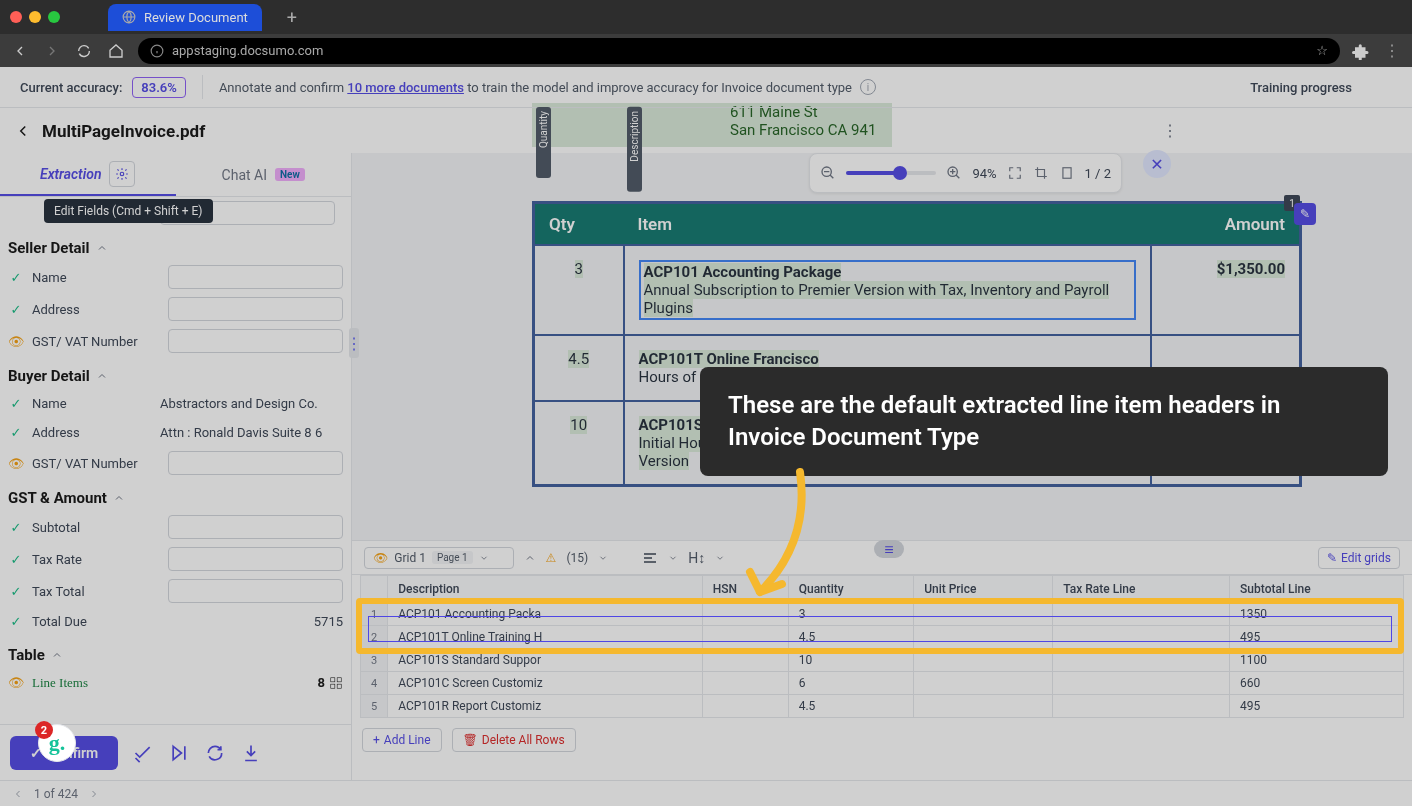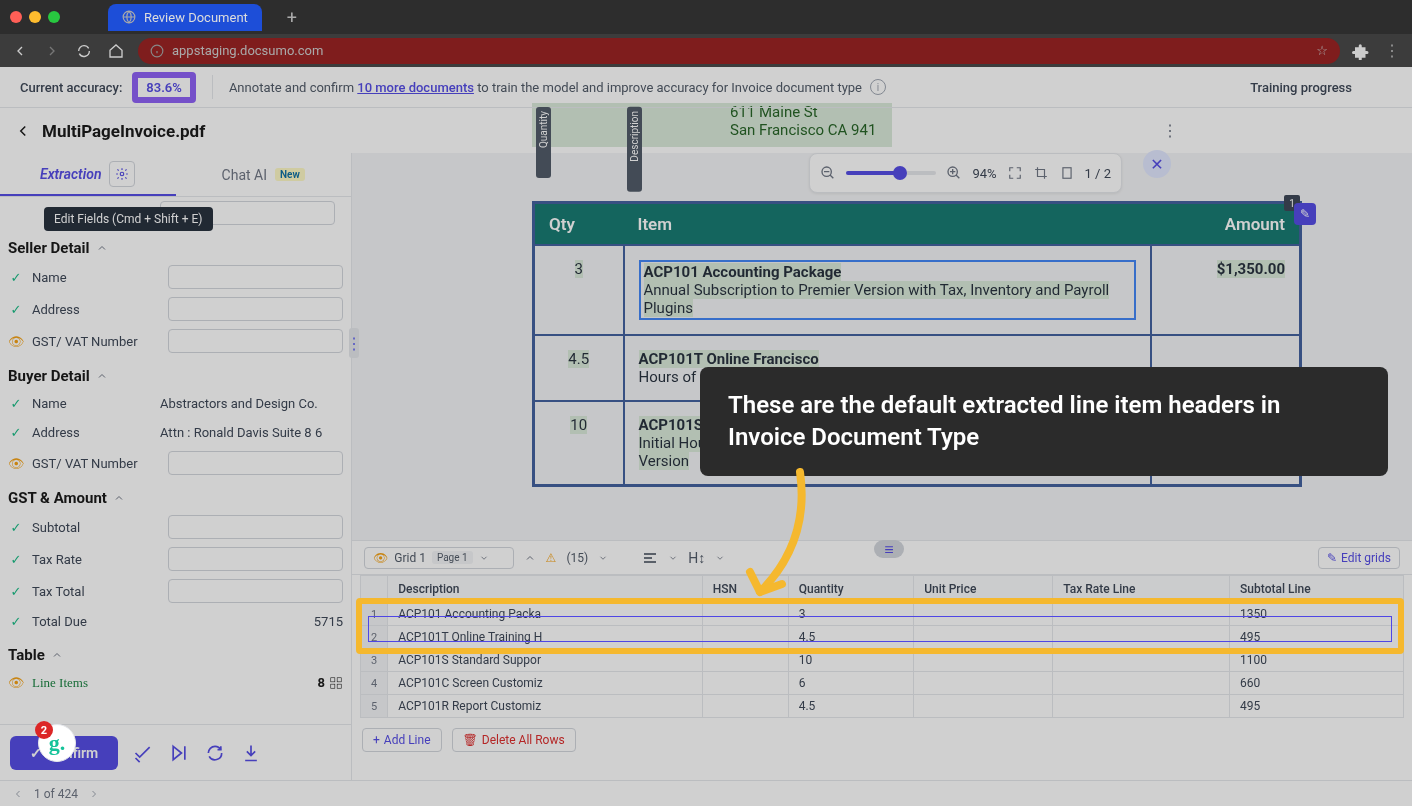--- a/index.html
+++ b/index.html
@@ -11,53 +11,53 @@
 .tl { width: 12px; height: 12px; border-radius: 50%; }
 .tl-red { background: #ff5f57; }
 .tl-yellow { background: #febc2e; }
 .tl-green { background: #28c840; }
 .tab { display: flex; align-items: center; gap: 8px; background: #1d4ed8; padding: 6px 14px; border-radius: 8px 8px 0 0; color: #ddd; font-size: 13px; margin-left: 40px; }
 .tab svg { width: 14px; height: 14px; fill: #aaa; }
 .new-tab { width: 24px; height: 24px; display: flex; align-items: center; justify-content: center; color: #aaa; font-size: 18px; margin-left: 10px; cursor: pointer; }
 
 .browser-nav { height: 33px; background: #3c3c3c; display: flex; align-items: center; padding: 0 10px; gap: 12px; }
 .nav-btn { width: 20px; height: 20px; color: #999; display: flex; align-items: center; justify-content: center; cursor: pointer; }
-.addr-bar { flex: 1; background: #7f1d1d; border-radius: 14px; height: 26px; display: flex; align-items: center; padding: 0 12px; color: #aaa; font-size: 13px; gap: 8px; }
+.addr-bar { flex: 1; background: #000000; border-radius: 14px; height: 26px; display: flex; align-items: center; padding: 0 12px; color: #aaa; font-size: 13px; gap: 8px; }
 .addr-bar .star { margin-left: auto; }
 .ext-icon { width: 18px; height: 18px; color: #999; }
 
 
 .app { position: absolute; top: 67px; left: 0; right: 0; bottom: 0; background: #fff; }
 .dim-overlay { position: absolute; inset: 0; background: rgba(40,40,40,0.22); z-index: 50; pointer-events: none; }
 
 .top-banner { height: 41px; border-bottom: 1px solid #e5e7eb; display: flex; align-items: center; padding: 0 20px; font-size: 13px; color: #374151; position: relative; z-index: 1; }
 .accuracy-label { font-weight: 500; }
-.accuracy-badge { border: 6px solid #8b5cf6; border-radius: 4px; padding: 2px 8px; color: #4f46e5; font-weight: 600; margin-left: 10px; }
+.accuracy-badge { border: 1px solid #8b5cf6; border-radius: 4px; padding: 2px 8px; color: #4f46e5; font-weight: 600; margin-left: 10px; }
 .banner-sep { width: 1px; height: 24px; background: #e5e7eb; margin: 0 16px; }
 .banner-text { color: #4b5563; }
 .banner-link { color: #4f46e5; font-weight: 500; text-decoration: underline; }
 .info-circle { width: 16px; height: 16px; border: 1.5px solid #9ca3af; border-radius: 50%; display: inline-flex; align-items: center; justify-content: center; font-size: 10px; color: #9ca3af; margin-left: 8px; }
 .training-prog { margin-left: auto; font-weight: 500; color: #374151; margin-right: 40px; }
 
 .file-header { height: 45px; display: flex; align-items: center; padding: 0 14px; gap: 10px; position: relative; z-index: 1; }
 .back-arrow { width: 18px; height: 18px; display: flex; align-items: center; justify-content: center; color: #374151; cursor: pointer; }
 .file-name { font-weight: 700; font-size: 17px; color: #111; }
 .file-menu { margin-left: auto; color: #6b7280; cursor: pointer; padding: 0 220px 0 0; }
 
 .content-row { position: absolute; top: 86px; left: 0; right: 0; bottom: 26px; display: flex; }
 
 
 .sidebar { width: 352px; border-right: 1px solid #e5e7eb; display: flex; flex-direction: column; background: #fff; position: relative; }
 .drag-handle { position: absolute; right: -8px; top: 175px; width: 10px; height: 30px; background: #e5e7eb; border-radius: 3px; display: flex; align-items: center; justify-content: center; color: #6366f1; z-index: 2; }
 .sidebar-tabs { height: 44px; display: flex; align-items: center; border-bottom: 1px solid #e5e7eb; }
 .side-tab { flex: 1; text-align: center; font-size: 14px; color: #6b7280; cursor: pointer; display: flex; align-items: center; justify-content: center; gap: 8px; height: 100%; }
 .side-tab.active { color: #4f46e5; font-weight: 600; border-bottom: 2px solid #4f46e5; font-style: italic; }
 .gear-btn { width: 26px; height: 26px; border: 1px solid #d1d5db; border-radius: 4px; display: flex; align-items: center; justify-content: center; color: #4f46e5; }
-.new-badge { background: #fef9c3; color: #0369a1; font-size: 10px; padding: 1px 5px; border-radius: 3px; font-weight: 600; }
-.tooltip-edit { position: absolute; top: 54px; left: 44px; background: #1f2937; color: #fff; font-size: 12px; padding: 5px 10px; border-radius: 4px; z-index: 3; }
+.new-badge { background: #f0abfc; color: #0369a1; font-size: 10px; padding: 1px 5px; border-radius: 3px; font-weight: 600; }
+.tooltip-edit { position: absolute; top: 46px; left: 44px; background: #1f2937; color: #fff; font-size: 12px; padding: 5px 10px; border-radius: 4px; z-index: 3; }
 
 .sidebar-body { flex: 1; overflow: hidden; font-size: 13px; }
 .sb-input-row { padding: 4px 8px; display: flex; align-items: center; }
 .sb-section { padding: 10px 8px 4px; font-weight: 700; font-size: 15px; color: #111; display: flex; align-items: center; gap: 6px; }
 .sb-row { display: flex; align-items: center; padding: 4px 8px; gap: 8px; min-height: 29px; }
 .sb-icon { width: 16px; text-align: center; }
 .check { color: #10b981; }
 .eye { color: #f59e0b; }
 .sb-label { width: 120px; color: #374151; }
 .sb-value { flex: 1; color: #374151; white-space: nowrap; overflow: hidden; text-overflow: ellipsis; }

